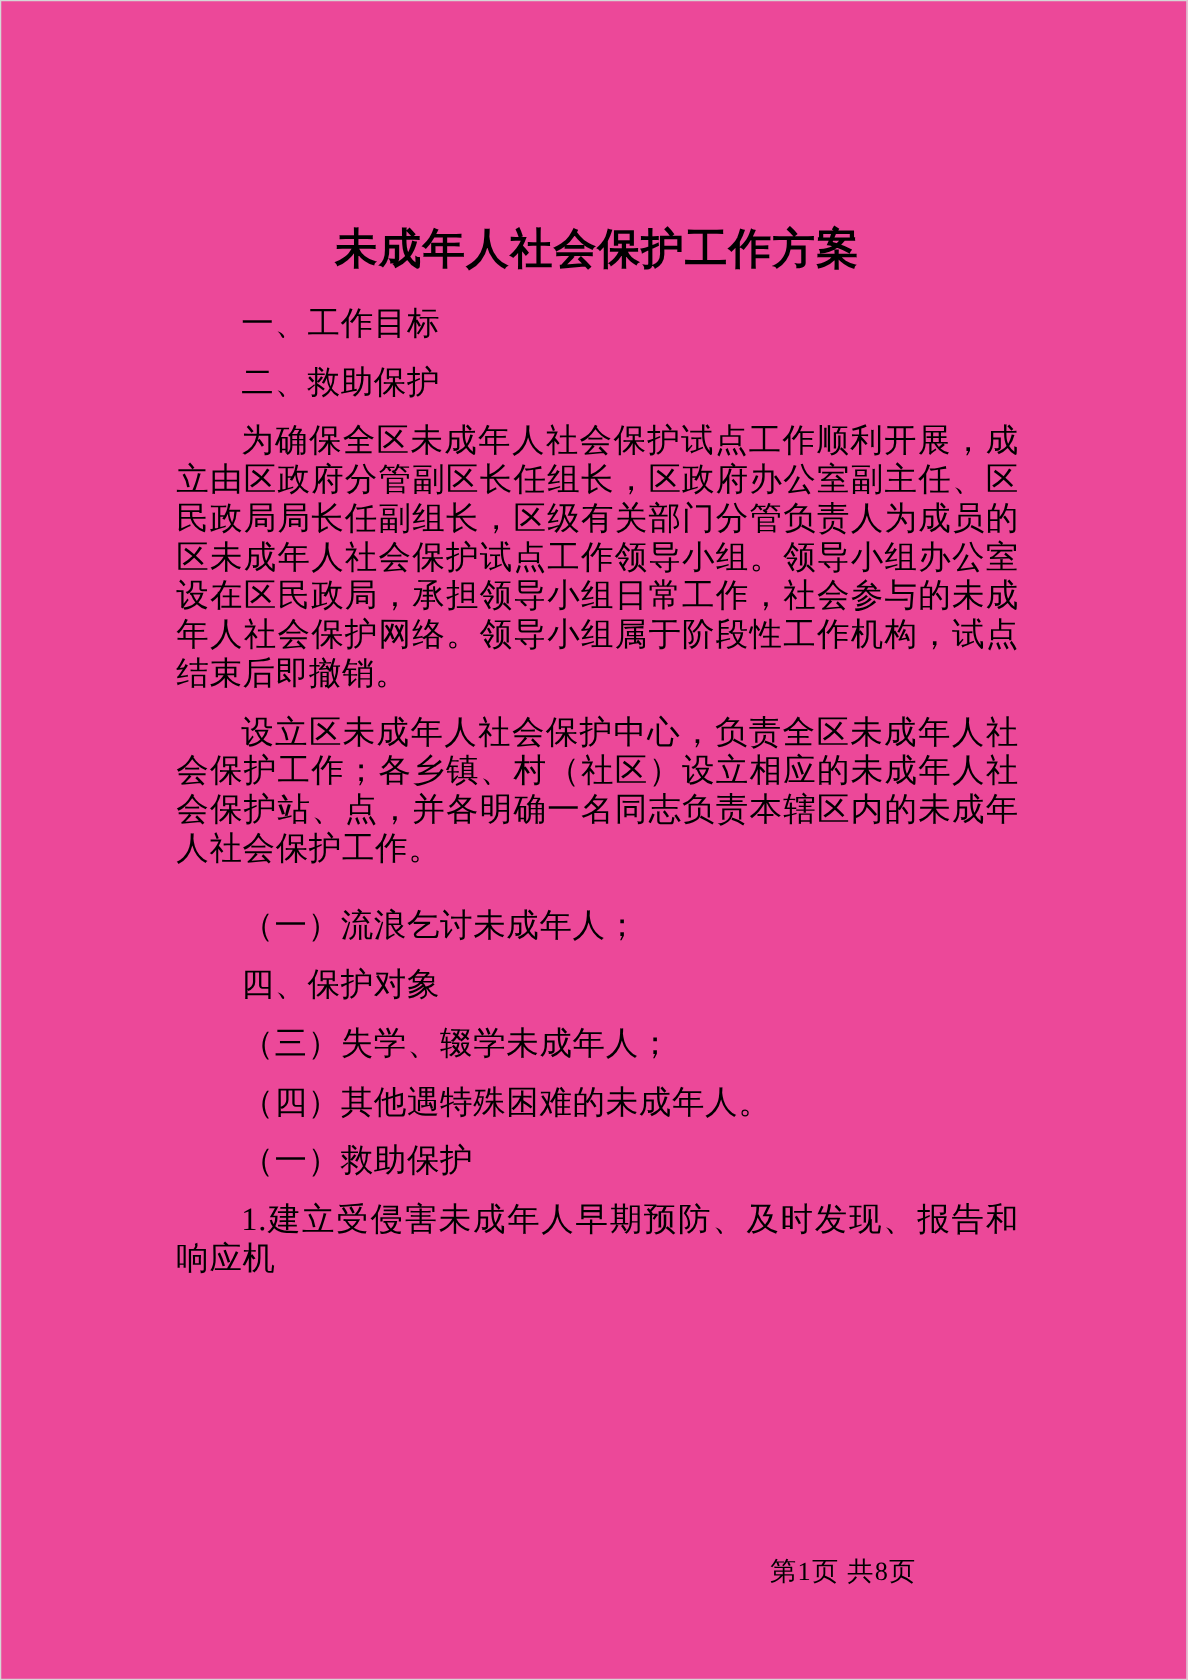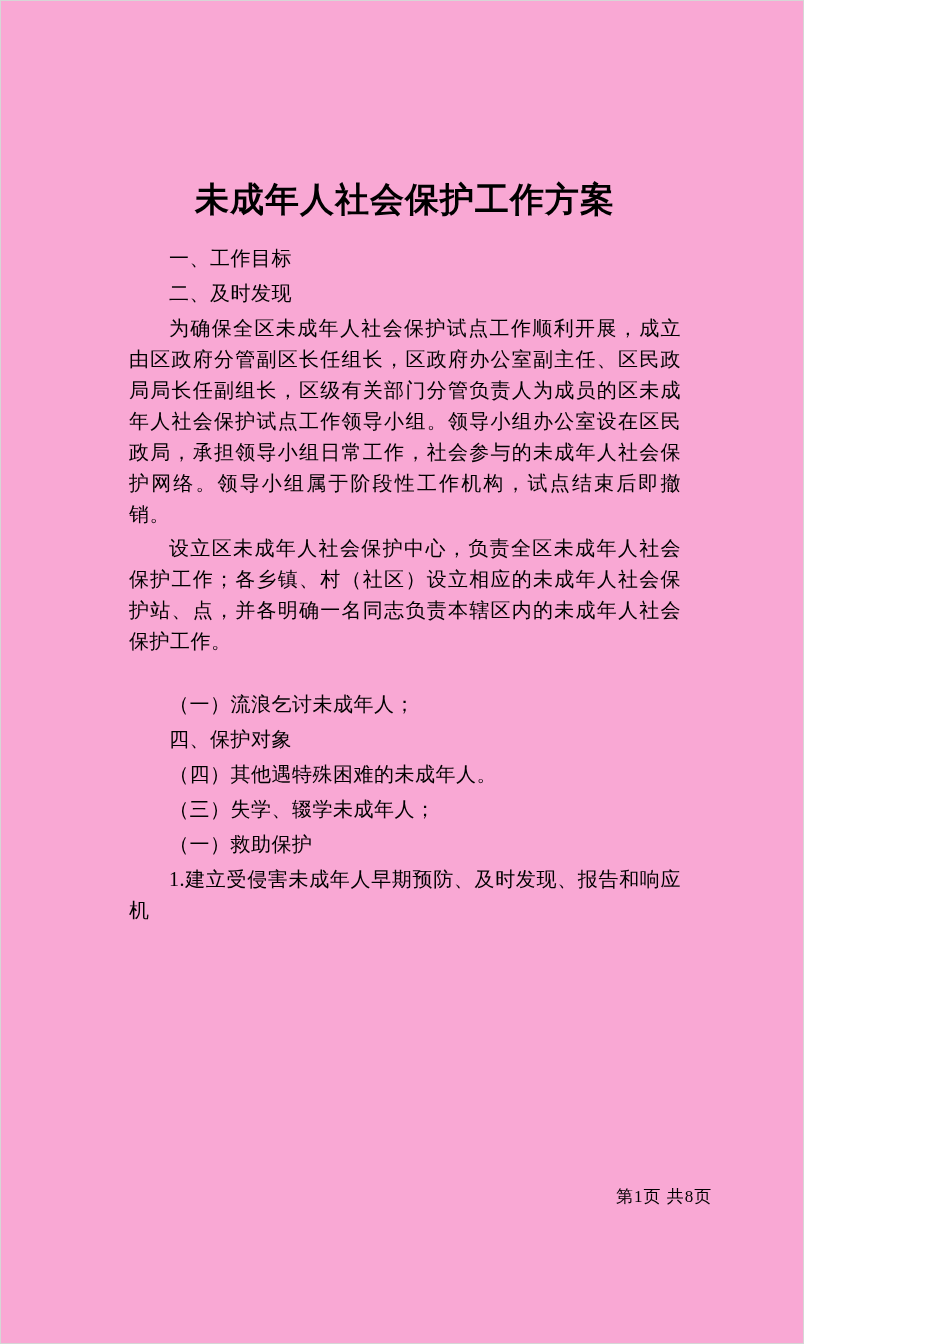--- a/index.html
+++ b/index.html
@@ -9,72 +9,71 @@
     background: #ffffff;
   }
   body {
     width: 950px;
     height: 1344px;
     font-family: "Liberation Serif", "DejaVu Serif", serif;
     color: #000000;
   }
   .page {
     position: relative;
-    width: 804px;
+    width: 950px;
     height: 1344px;
-    background: #f9a8d4;
+    background: #ec4899;
     border: 1px solid #d6d6d6;
     padding: 176px 118px 0 124px;
     overflow: hidden;
   }
   .doc-title {
     margin: 0 0 20px 0;
     font-size: 34px;
     font-weight: bold;
     text-align: center;
     line-height: 46px;
     letter-spacing: 1px;
   }
   .doc-body p {
-    margin: 4px;
-    font-size: 20px;
+    margin: 16px;
+    font-size: 26px;
     line-height: 31px;
     text-align: justify;
     text-indent: 2em;
     letter-spacing: 0.5px;
   }
   .doc-body p.gap-after {
     margin-bottom: 31px;
-    font-family: Liberation Mono, monospace;
   }
   .page-footer {
     position: absolute;
-    top: 1184px;
+    top: 1242px;
     left: 615px;
-    font-size: 17px;
+    font-size: 21px;
     letter-spacing: 1px;
     white-space: nowrap;
   }
 </style>
 </head>
 <body>
 
 <div class="page">
 
   <h1 class="doc-title">未成年人社会保护工作方案</h1>
 
   <div class="doc-body">
     <p>一、工作目标</p>
-    <p>二、及时发现</p>
+    <p>二、救助保护</p>
     <p>为确保全区未成年人社会保护试点工作顺利开展，成立由区政府分管副区长任组长，区政府办公室副主任、区民政局局长任副组长，区级有关部门分管负责人为成员的区未成年人社会保护试点工作领导小组。领导小组办公室设在区民政局，承担领导小组日常工作，社会参与的未成年人社会保护网络。领导小组属于阶段性工作机构，试点结束后即撤销。</p>
     <p class="gap-after">设立区未成年人社会保护中心，负责全区未成年人社会保护工作；各乡镇、村（社区）设立相应的未成年人社会保护站、点，并各明确一名同志负责本辖区内的未成年人社会保护工作。</p>
     <p>（一）流浪乞讨未成年人；</p>
     <p>四、保护对象</p>
+    <p>（三）失学、辍学未成年人；</p>
     <p>（四）其他遇特殊困难的未成年人。</p>
-    <p>（三）失学、辍学未成年人；</p>
     <p>（一）救助保护</p>
     <p>1.建立受侵害未成年人早期预防、及时发现、报告和响应机</p>
   </div>
 
   <div class="page-footer">
     <span>第1页 共8页</span>
   </div>
 
 </div>
 

